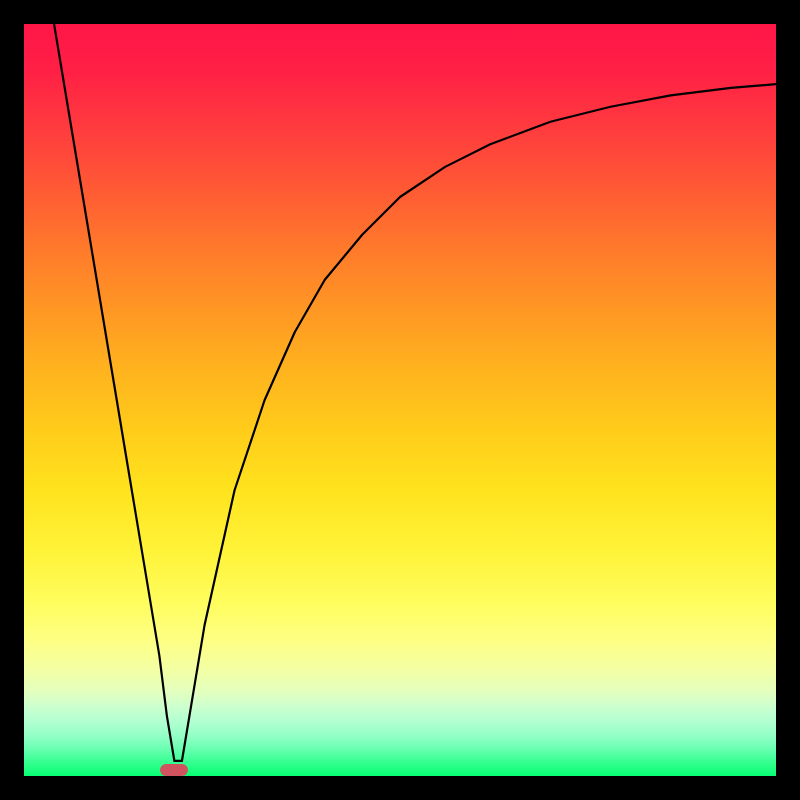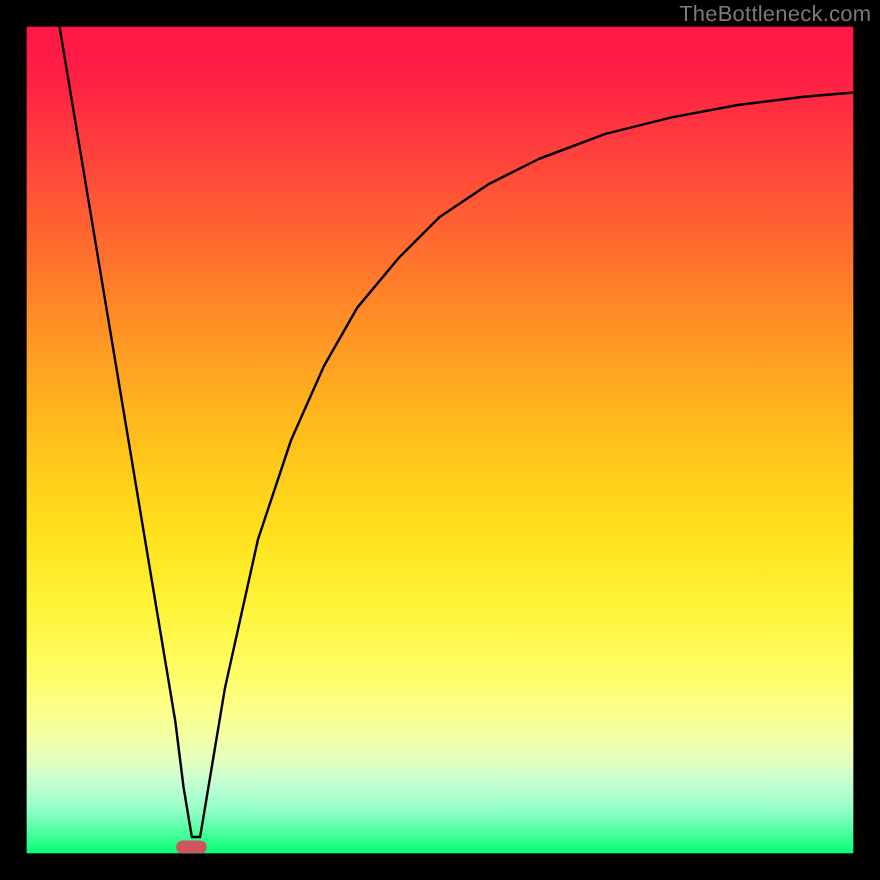--- a/index.html
+++ b/index.html
@@ -82,21 +82,20 @@
     font-size: 20px;
     font-weight: 500;
     letter-spacing: 0.2px;
   }
 </style>
 </head>
 <body>
 
 <div class="frame">
 
-  <div class="watermark">TheBottleneck.com</div>
 
   <div class="plot">
     <div class="gradient"></div>
 
     <svg class="curve" viewBox="0 0 752 752" preserveAspectRatio="none">
       <path d="M30.08 0.00 L45.12 90.24 L60.16 180.48 L75.20 270.72 L90.24 360.96 L105.28 451.20 L120.32 541.44 L135.36 631.68 L142.88 691.84 L150.40 736.96 L157.92 736.96 L165.44 691.84 L180.48 601.60 L210.56 466.24 L240.64 376.00 L270.72 308.32 L300.80 255.68 L338.40 210.56 L376.00 172.96 L421.12 142.88 L466.24 120.32 L526.40 97.76 L586.56 82.72 L646.72 71.44 L706.88 63.92 L752.00 60.16"></path>
     </svg>
 
     <div class="marker" style="left: 150.4px; top: 745.984px; background: rgb(207, 84, 96);"></div>
   </div>

